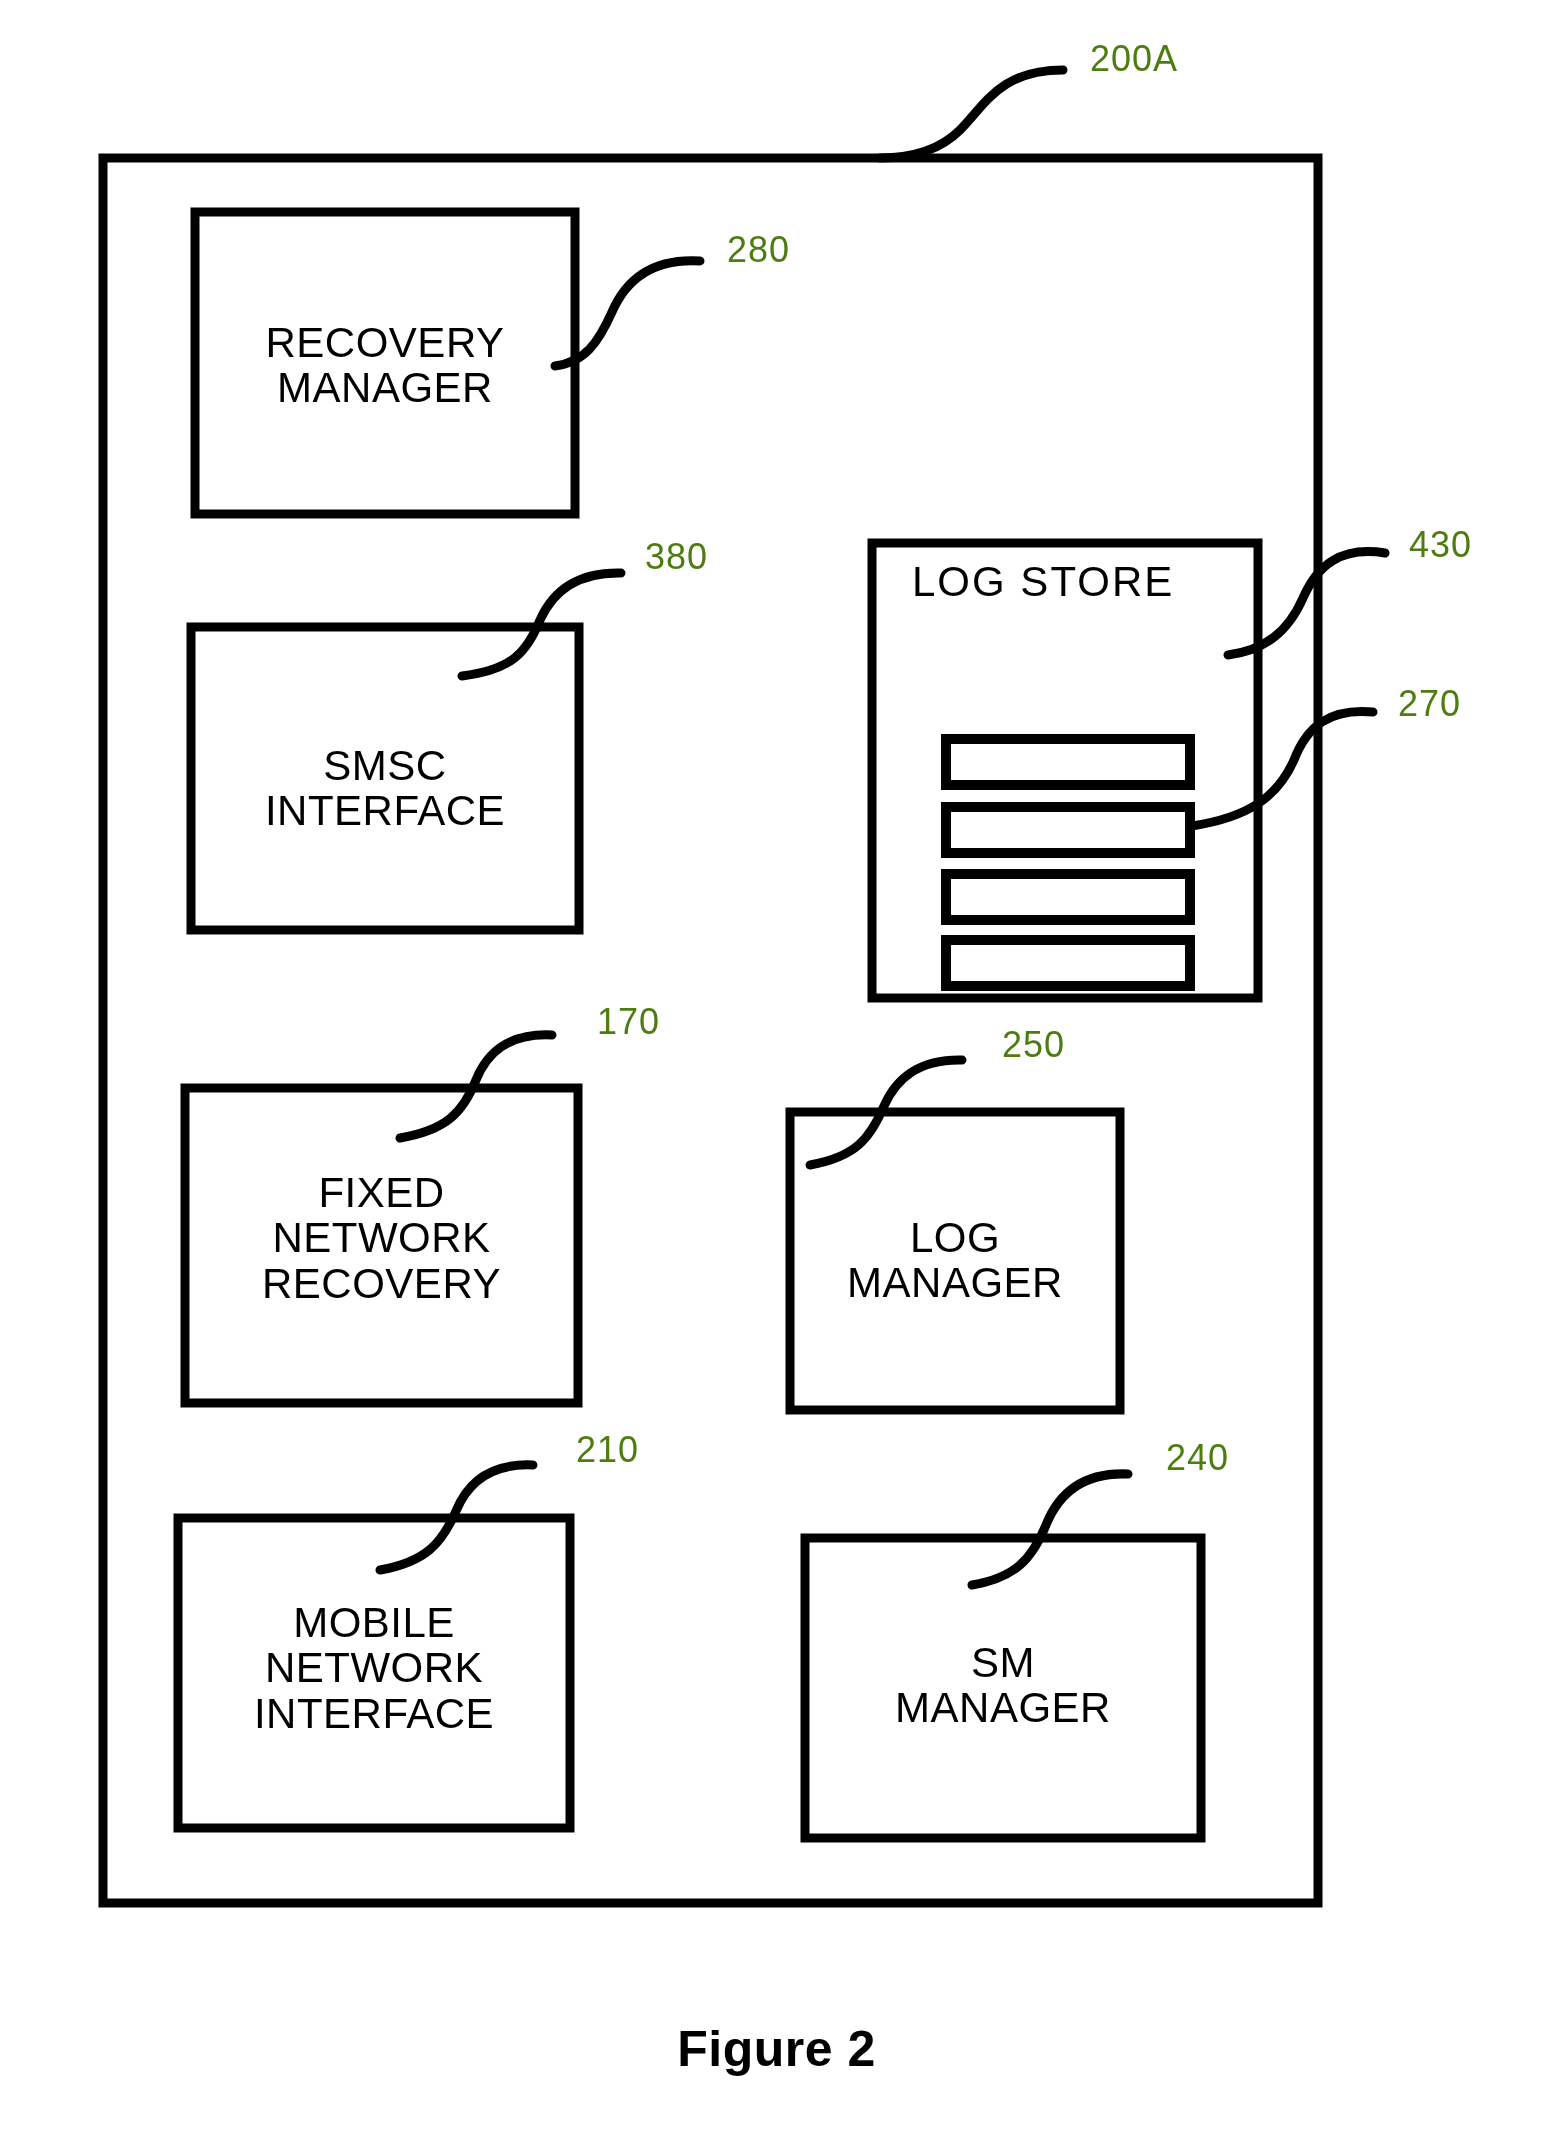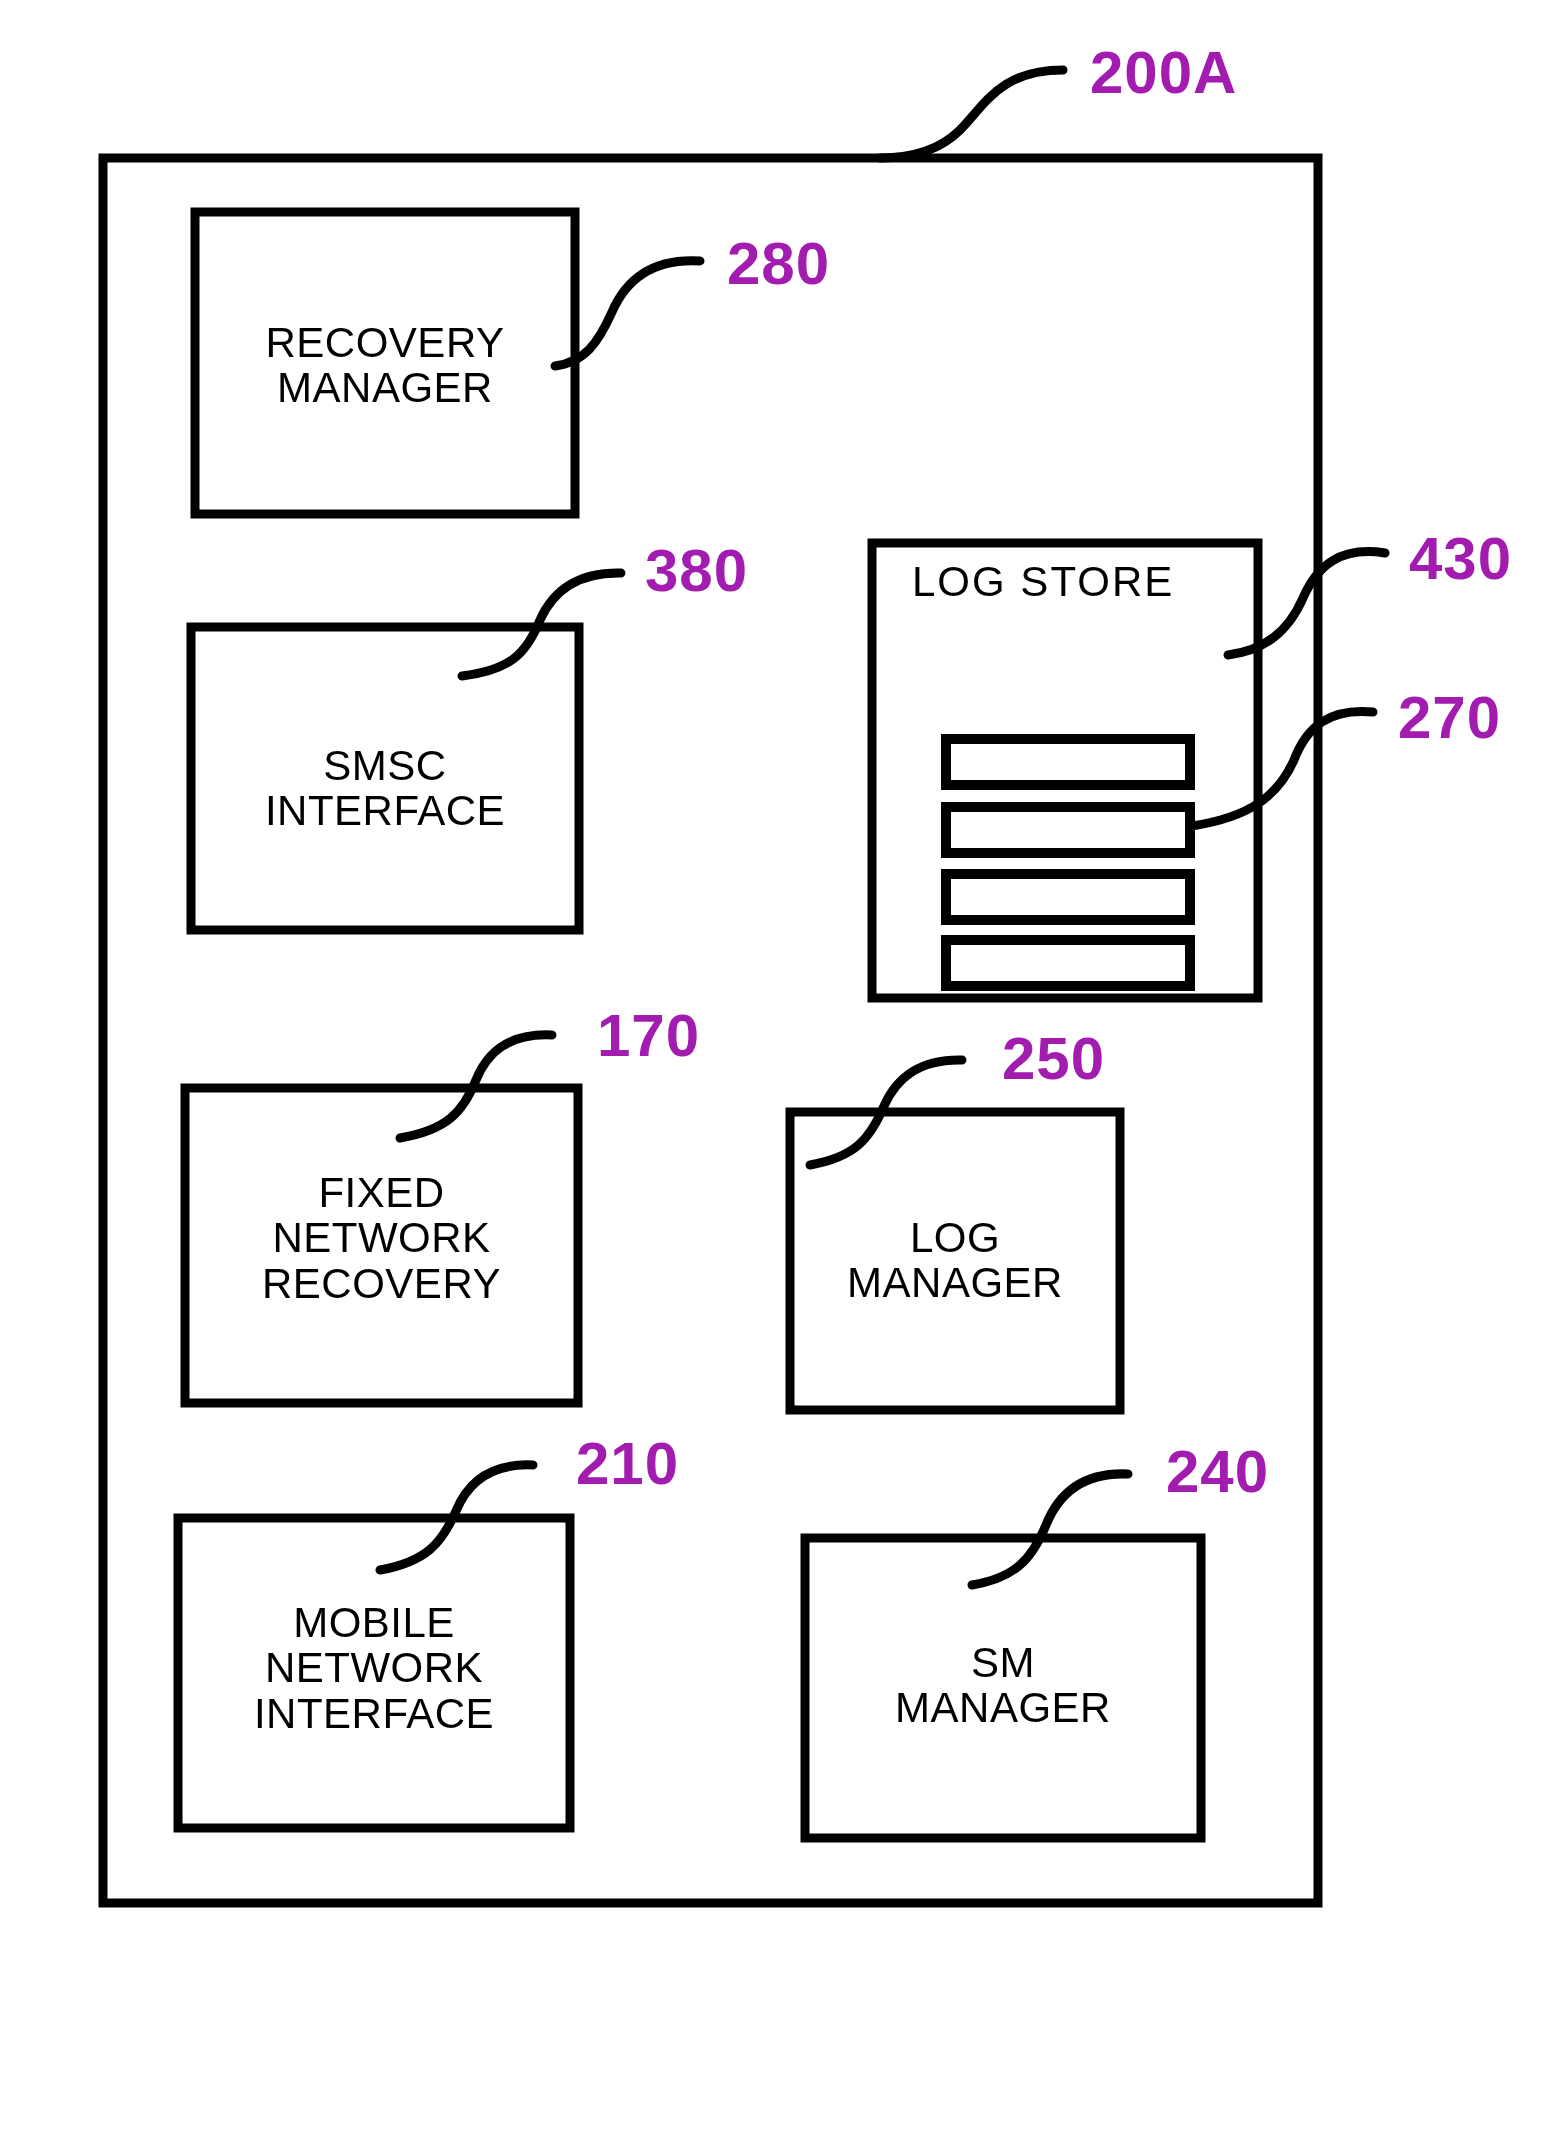--- a/index.html
+++ b/index.html
@@ -38,24 +38,24 @@
     line-height: 1.08;
     font-size: 42px;
     font-weight: 400;
     letter-spacing: 0.5px;
     color: #000;
     white-space: pre-line;
     pointer-events: none;
   }
   .ref-num {
     position: absolute;
-    font-size: 60px;
-    font-weight: bold;
+    font-size: 36px;
+    font-weight: normal;
     letter-spacing: 1px;
-    color: #a21caf;
+    color: #4d7c0f;
   }
   .store-title {
     position: absolute;
     font-size: 42px;
     font-weight: 400;
     letter-spacing: 2px;
     color: #000;
   }
   .figure-caption {
     position: absolute;
@@ -141,14 +141,15 @@
   <div class="ref-num" style="left:1398px; top:683px;">270</div>
 
   <div class="ref-num" style="left:597px; top:1001px;">170</div>
 
   <div class="ref-num" style="left:1002px; top:1024px;">250</div>
 
   <div class="ref-num" style="left:576px; top:1429px;">210</div>
 
   <div class="ref-num" style="left:1166px; top:1437px;">240</div>
 
+  <div class="figure-caption" style="left:0; top:2020px;">Figure 2</div>
 
 </div>
 
 </body></html>

